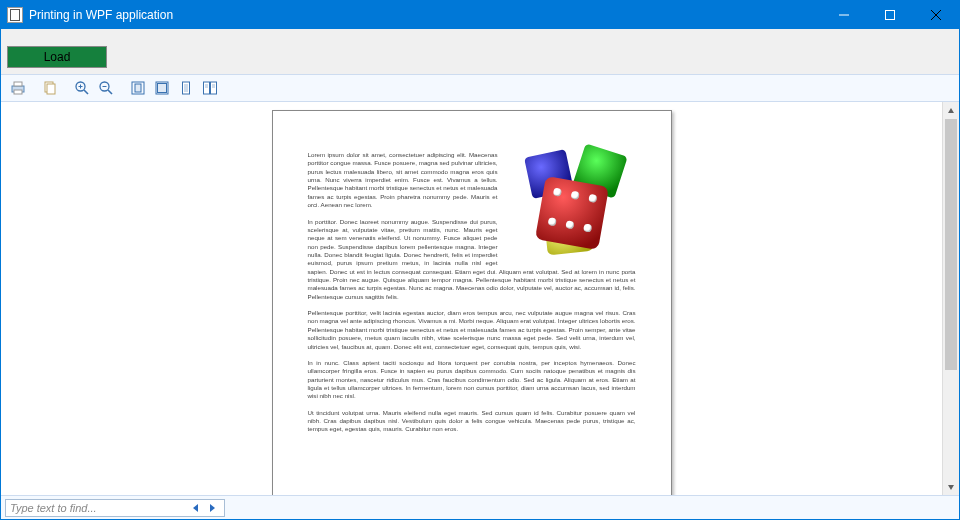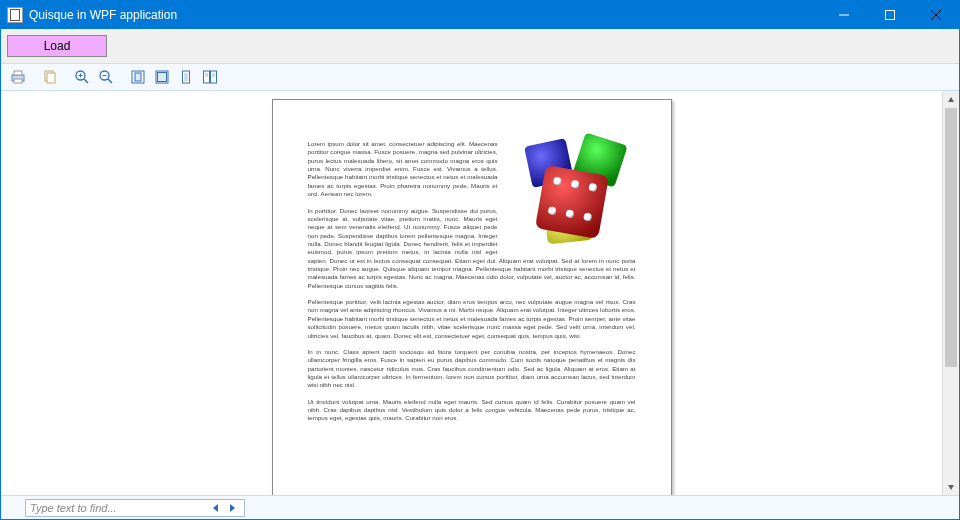--- a/index.html
+++ b/index.html
@@ -9,54 +9,54 @@
   .titlebar .app-icon { width: 16px; height: 16px; background: #fff; border: 1px solid #999; display: flex; align-items: center; justify-content: center; margin-right: 6px; }
   .titlebar .app-icon::after { content: ""; width: 8px; height: 10px; border: 1px solid #555; background: #fff; display: block; }
   .titlebar .title { flex: 0 0 auto; font-size: 12px; }
   .titlebar .spacer { flex: 1; }
   .winbtn { width: 46px; height: 28px; display: flex; align-items: center; justify-content: center; color: #fff; }
   .winbtn svg { width: 10px; height: 10px; stroke: #fff; stroke-width: 1; fill: none; }
   .close svg { stroke: #000; }
   .close { color: #000; }
   .content { flex: 1; display: flex; flex-direction: column; background: #f0f0f0; min-height: 0; }
   .button-row { padding: 6px 6px; display: flex; gap: 6px; background: #f0f0f0; }
-  .app-button { width: 100px; height: 22px; background: #f0abfc; border: 1px solid #888; font-size: 12px; display: flex; align-items: center; justify-content: center; cursor: pointer; }
+  .app-button { width: 100px; height: 22px; background: #15803d; border: 1px solid #888; font-size: 12px; display: flex; align-items: center; justify-content: center; cursor: pointer; margin-top: 11px; }
   .viewer-toolbar { background: #f4f9ff; border-top: 1px solid #cddcf0; border-bottom: 1px solid #cddcf0; height: 28px; display: flex; align-items: center; padding: 0 6px; gap: 2px; }
   .tool-icon { width: 22px; height: 22px; display: flex; align-items: center; justify-content: center; border-radius: 2px; }
   .tool-sep { width: 6px; }
   .tool-icon svg { width: 16px; height: 16px; }
   .viewer-area { flex: 1; display: flex; background: #fff; min-height: 0; position: relative; }
   .page-container { flex: 1; overflow: hidden; display: flex; justify-content: center; padding: 8px 0 0 0; background: #fff; }
   .page { width: 400px; height: 560px; background: #fff; border: 1px solid #888; box-shadow: 2px 2px 3px rgba(0,0,0,0.25); padding: 40px 35px 30px 35px; position: relative; }
   .page .para-wrap { font-size: 6.2px; color: #444; text-align: justify; line-height: 1.35; }
   .page .float-img { float: right; width: 130px; height: 110px; margin: 0 0 4px 8px; position: relative; }
   .dice { position: absolute; border-radius: 10%; }
   .dice.blue { width: 42px; height: 42px; left: 22px; top: 2px; background: radial-gradient(circle at 35% 30%, #6a6aff, #111188 80%); transform: rotate(-12deg); }
   .dice.green { width: 44px; height: 44px; left: 72px; top: -2px; background: radial-gradient(circle at 35% 30%, #5aff5a, #067f06 80%); transform: rotate(18deg); }
   .dice.yellow { width: 46px; height: 34px; left: 40px; top: 68px; background: radial-gradient(circle at 35% 30%, #ffff88, #aaaa10 80%); transform: rotate(-6deg); border-radius: 14%; }
   .dice.red { width: 64px; height: 64px; left: 34px; top: 30px; background: radial-gradient(circle at 32% 28%, #ff5a5a, #8b0b0b 85%); transform: rotate(10deg); border-radius: 12%; z-index: 2; }
   .pip { position: absolute; width: 8px; height: 8px; background: #fff; border-radius: 50%; box-shadow: inset -1px -1px 1px rgba(0,0,0,0.3); }
   .scrollbar-v { width: 17px; background: #f0f0f0; border-left: 1px solid #ddd; display: flex; flex-direction: column; }
   .scrollbar-v .arrow { height: 17px; display: flex; align-items: center; justify-content: center; }
   .scrollbar-v .track { flex: 1; position: relative; }
   .scrollbar-v .thumb { position: absolute; left: 2px; right: 2px; top: 0; height: 70%; background: #c8c8c8; border-radius: 0; }
   .scrollbar-v .arrow svg { width: 8px; height: 8px; fill: #606060; }
-  .finder-row { height: 24px; background: #f4f9ff; border-top: 1px solid #cddcf0; display: flex; align-items: center; padding: 0 24px; gap: 4px; }
+  .finder-row { height: 24px; background: #f4f9ff; border-top: 1px solid #cddcf0; display: flex; align-items: center; padding: 0 4px; gap: 4px; }
   .finder-input { width: 220px; height: 18px; border: 1px solid #a8bed6; background: #fff; padding: 0 4px; font-style: italic; color: #888; font-size: 11px; display: flex; align-items: center; }
   .find-nav { width: 16px; height: 16px; display: flex; align-items: center; justify-content: center; }
   .find-nav svg { width: 8px; height: 8px; fill: #2a6bbf; }
   .para { margin-bottom: 8px; }
 </style>
 </head>
 <body>
 
 <div class="window">
   <div class="titlebar">
     <div class="app-icon"></div>
-    <div class="title">Quisque in WPF application</div>
+    <div class="title">Printing in WPF application</div>
     <div class="spacer"></div>
     <div class="winbtn">
       <svg viewBox="0 0 10 10">
           <line x1="0" y1="5" x2="10" y2="5"></line>
         </svg>
     </div>
     <div class="winbtn">
       <svg viewBox="0 0 10 10">
           <rect x="0.5" y="0.5" width="9" height="9"></rect>
         </svg>

